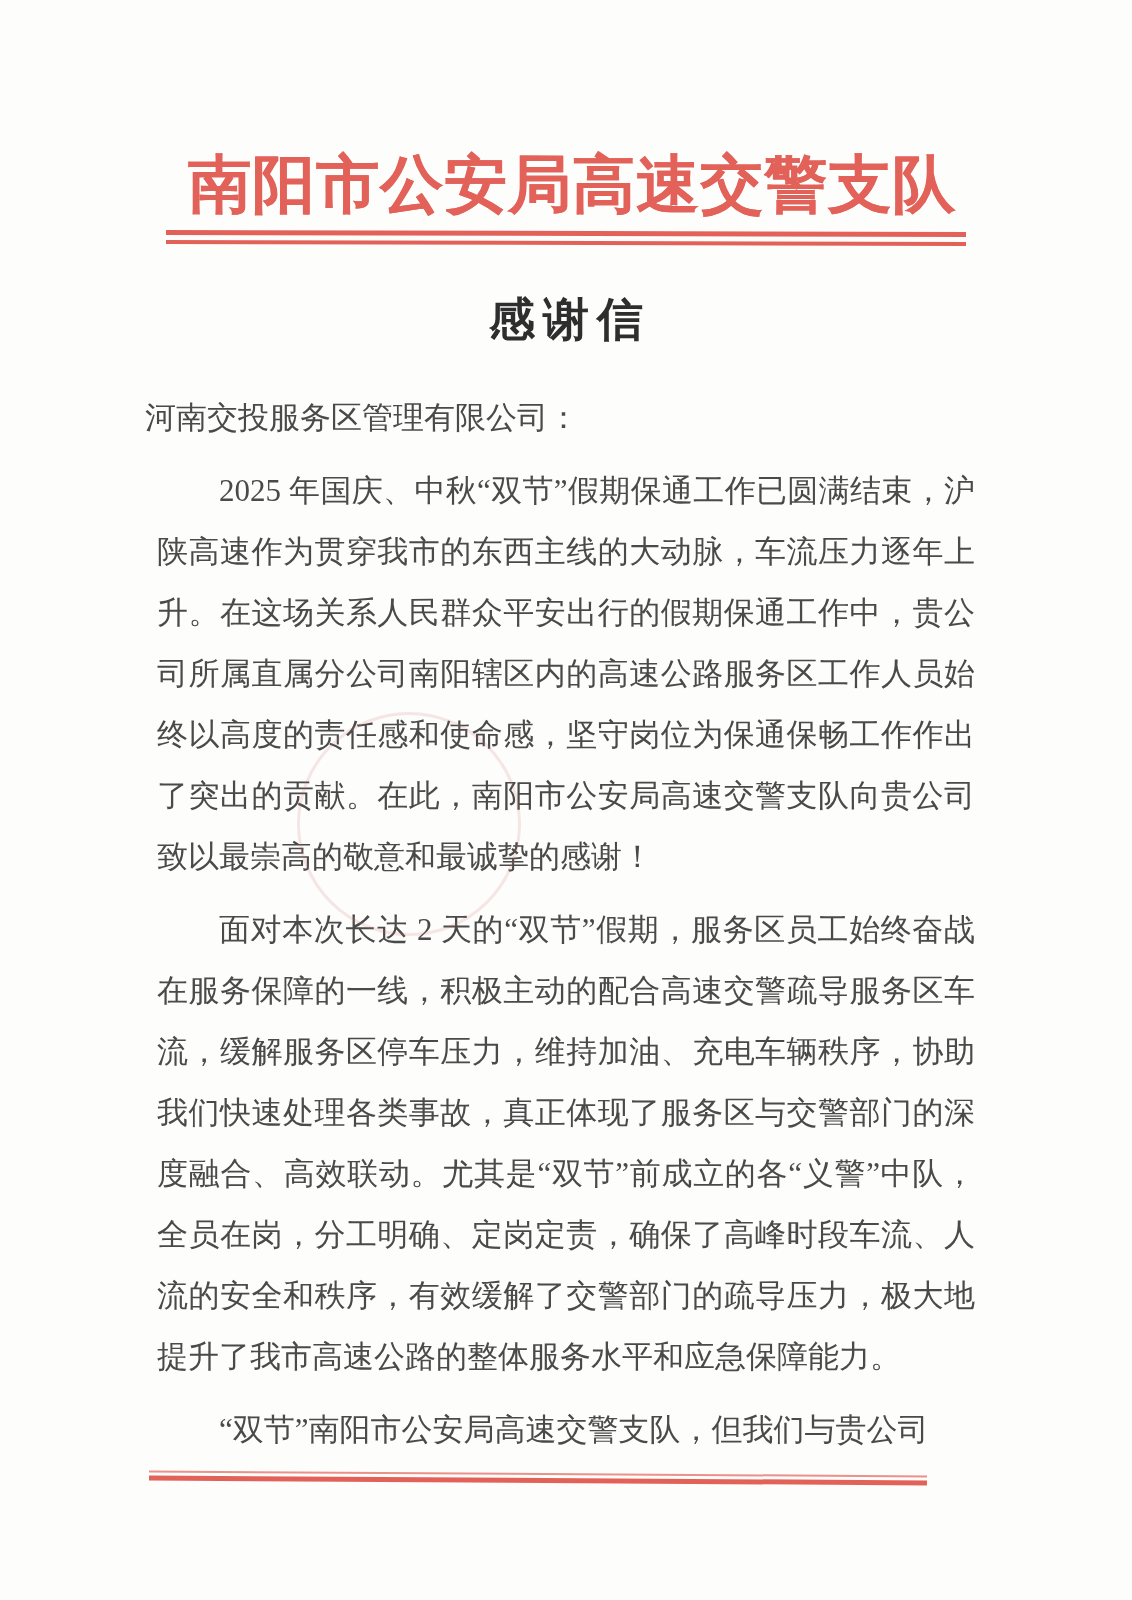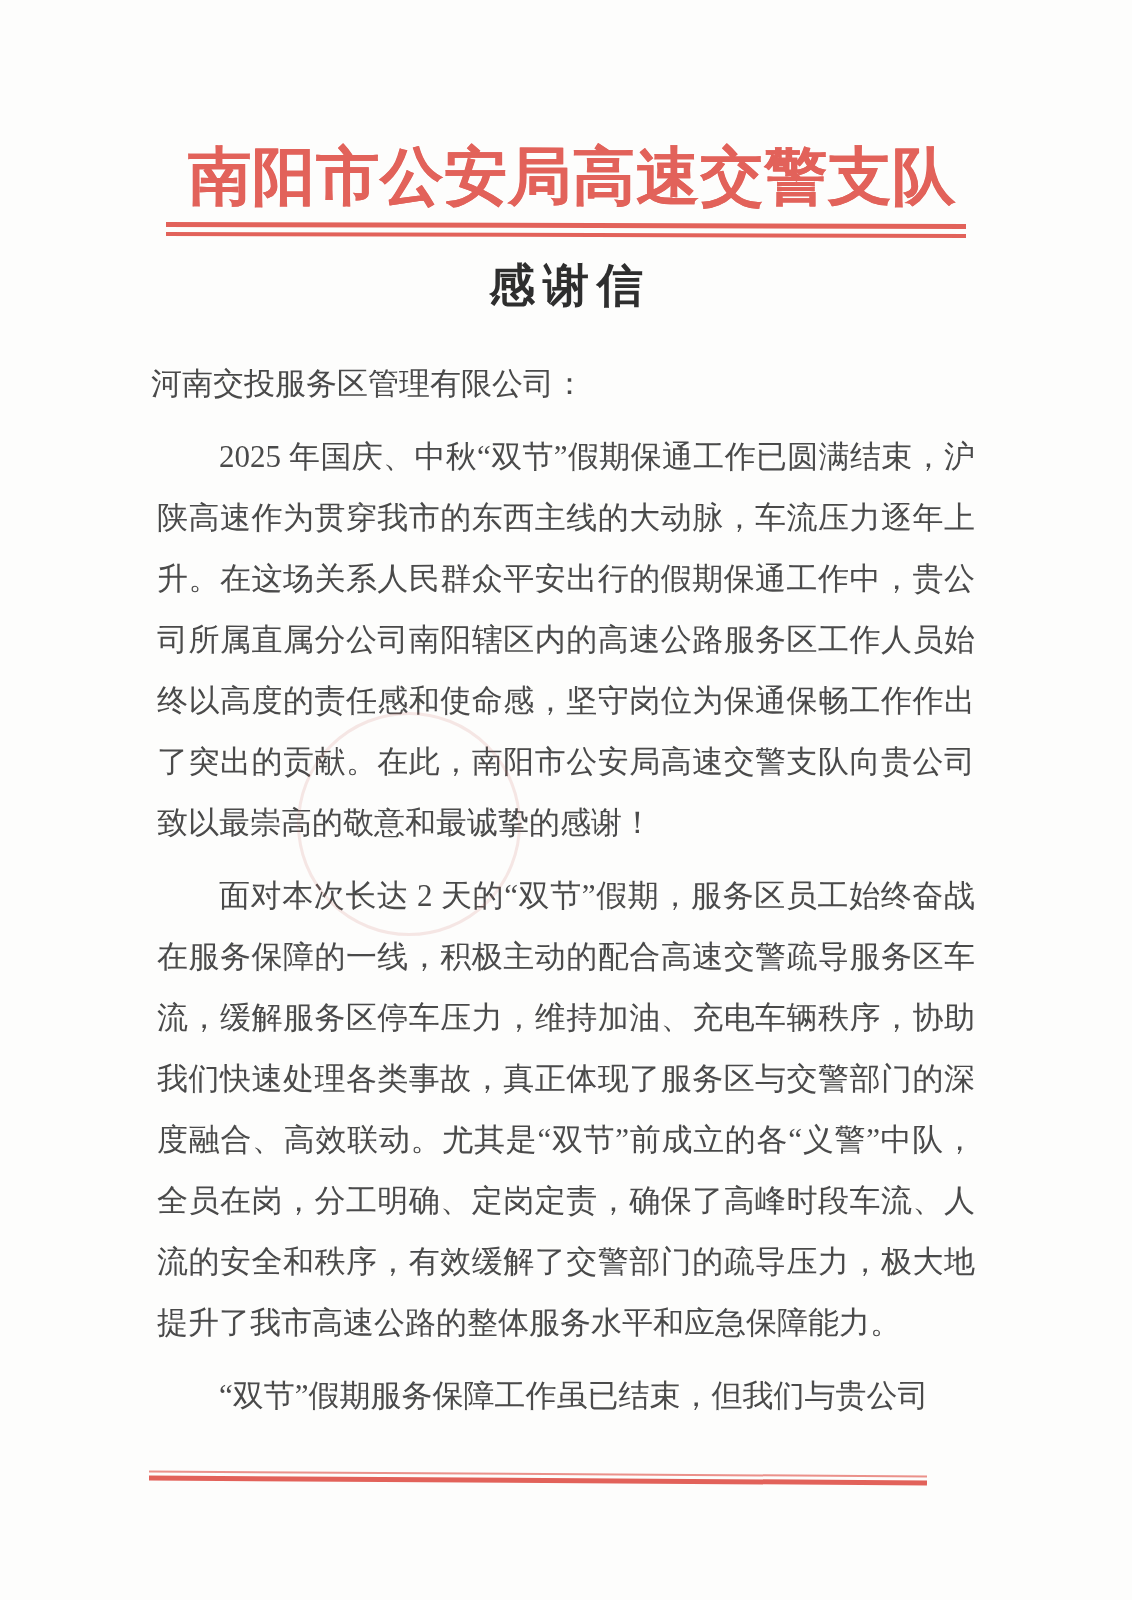--- a/index.html
+++ b/index.html
@@ -11,60 +11,60 @@
     position: relative;
     width: 1132px;
     height: 1600px;
     margin: 0 auto;
     background: #fdfdfc;
     overflow: hidden;
     font-family: "Liberation Serif", "DejaVu Serif", serif;
     border-bottom: 2px solid #ececea;
   }
   .header-title {
-    margin: 0;
+    margin: 8px;
     padding-top: 140px;
     text-align: center;
     font-size: 63px;
     line-height: 1.18;
     font-weight: 700;
     letter-spacing: 1px;
     color: #e2625a;
     text-shadow: 0.5px 0 0 #e2625a;
     padding-left: 12px;
   }
   .header-rule {
     width: 800px;
     margin: 9px auto 0 auto;
     height: 5px;
     border-top: 5px solid #e2625a;
     border-bottom: 4px solid #e2625a;
     transform: rotate(0.15deg);
   }
   .letter-title {
     margin: 0;
-    padding-top: 20px;
+    padding-top: 46px;
     text-align: center;
     font-size: 46px;
     line-height: 1.25;
     font-weight: 700;
     letter-spacing: 8px;
     text-indent: 8px;
     color: #2e2e2e;
   }
   .letter-body {
     width: 842px;
     margin: 38px auto 0 auto;
     font-size: 31px;
     line-height: 61px;
     text-align: justify;
     color: #4a4a4a;
   }
   .salutation {
-    margin: 6px;
+    margin: 0;
   }
   .para {
     margin: 12px;
     text-indent: 2em;
   }
   .stamp-circle {
     position: absolute;
     left: 297px;
     top: 712px;
     width: 218px;
@@ -92,20 +92,20 @@
   <h1 class="header-title">南阳市公安局高速交警支队</h1>
 
   <div class="header-rule"></div>
 
   <h2 class="letter-title">感谢信</h2>
 
   <div class="letter-body">
     <p class="salutation">河南交投服务区管理有限公司：</p>
     <p class="para">2025 年国庆、中秋“双节”假期保通工作已圆满结束，沪陕高速作为贯穿我市的东西主线的大动脉，车流压力逐年上升。在这场关系人民群众平安出行的假期保通工作中，贵公司所属直属分公司南阳辖区内的高速公路服务区工作人员始终以高度的责任感和使命感，坚守岗位为保通保畅工作作出了突出的贡献。在此，南阳市公安局高速交警支队向贵公司致以最崇高的敬意和最诚挚的感谢！</p>
     <p class="para">面对本次长达 2 天的“双节”假期，服务区员工始终奋战在服务保障的一线，积极主动的配合高速交警疏导服务区车流，缓解服务区停车压力，维持加油、充电车辆秩序，协助我们快速处理各类事故，真正体现了服务区与交警部门的深度融合、高效联动。尤其是“双节”前成立的各“义警”中队，全员在岗，分工明确、定岗定责，确保了高峰时段车流、人流的安全和秩序，有效缓解了交警部门的疏导压力，极大地提升了我市高速公路的整体服务水平和应急保障能力。</p>
-    <p class="para">“双节”假期服务保障工作虽已结束，但我们与贵公司</p>
+    <p class="para">“双节”南阳市公安局高速交警支队，但我们与贵公司</p>
   </div>
 
   <div class="stamp-circle"></div>
 
   <div class="footer-rule"></div>
 
 </div>
 
 </body></html>

